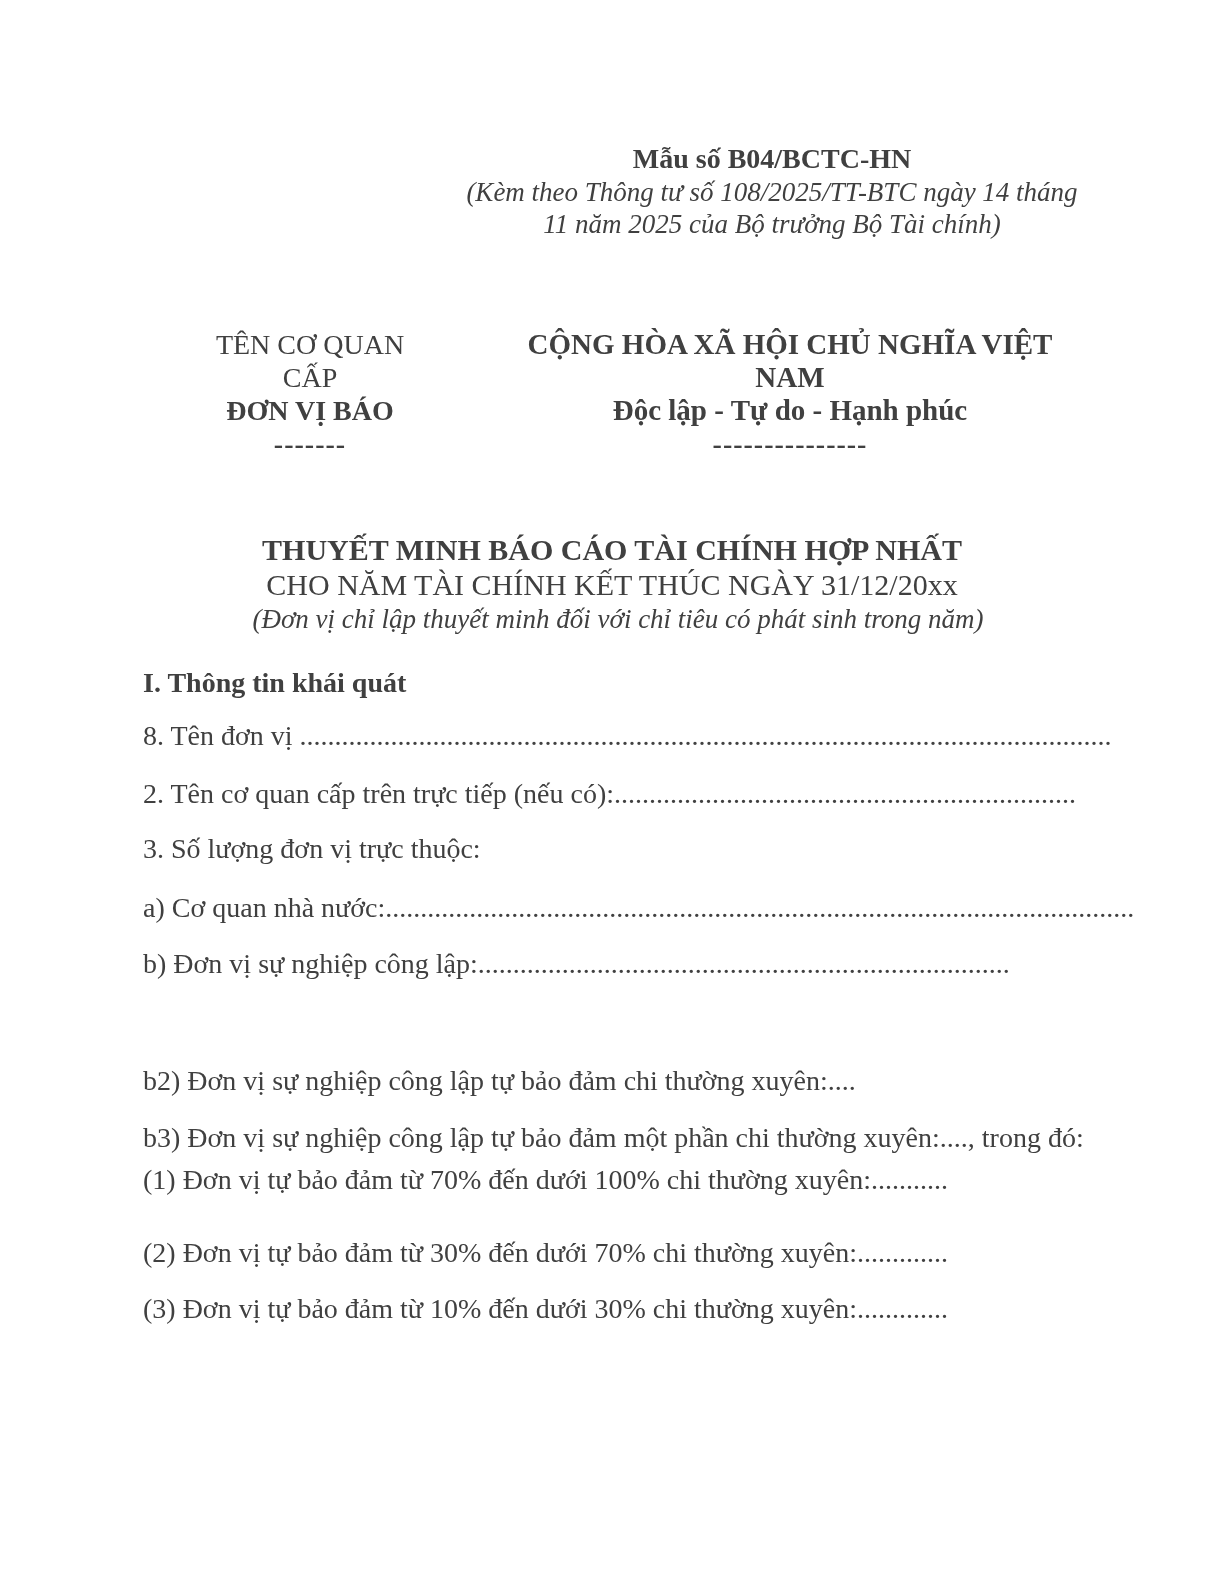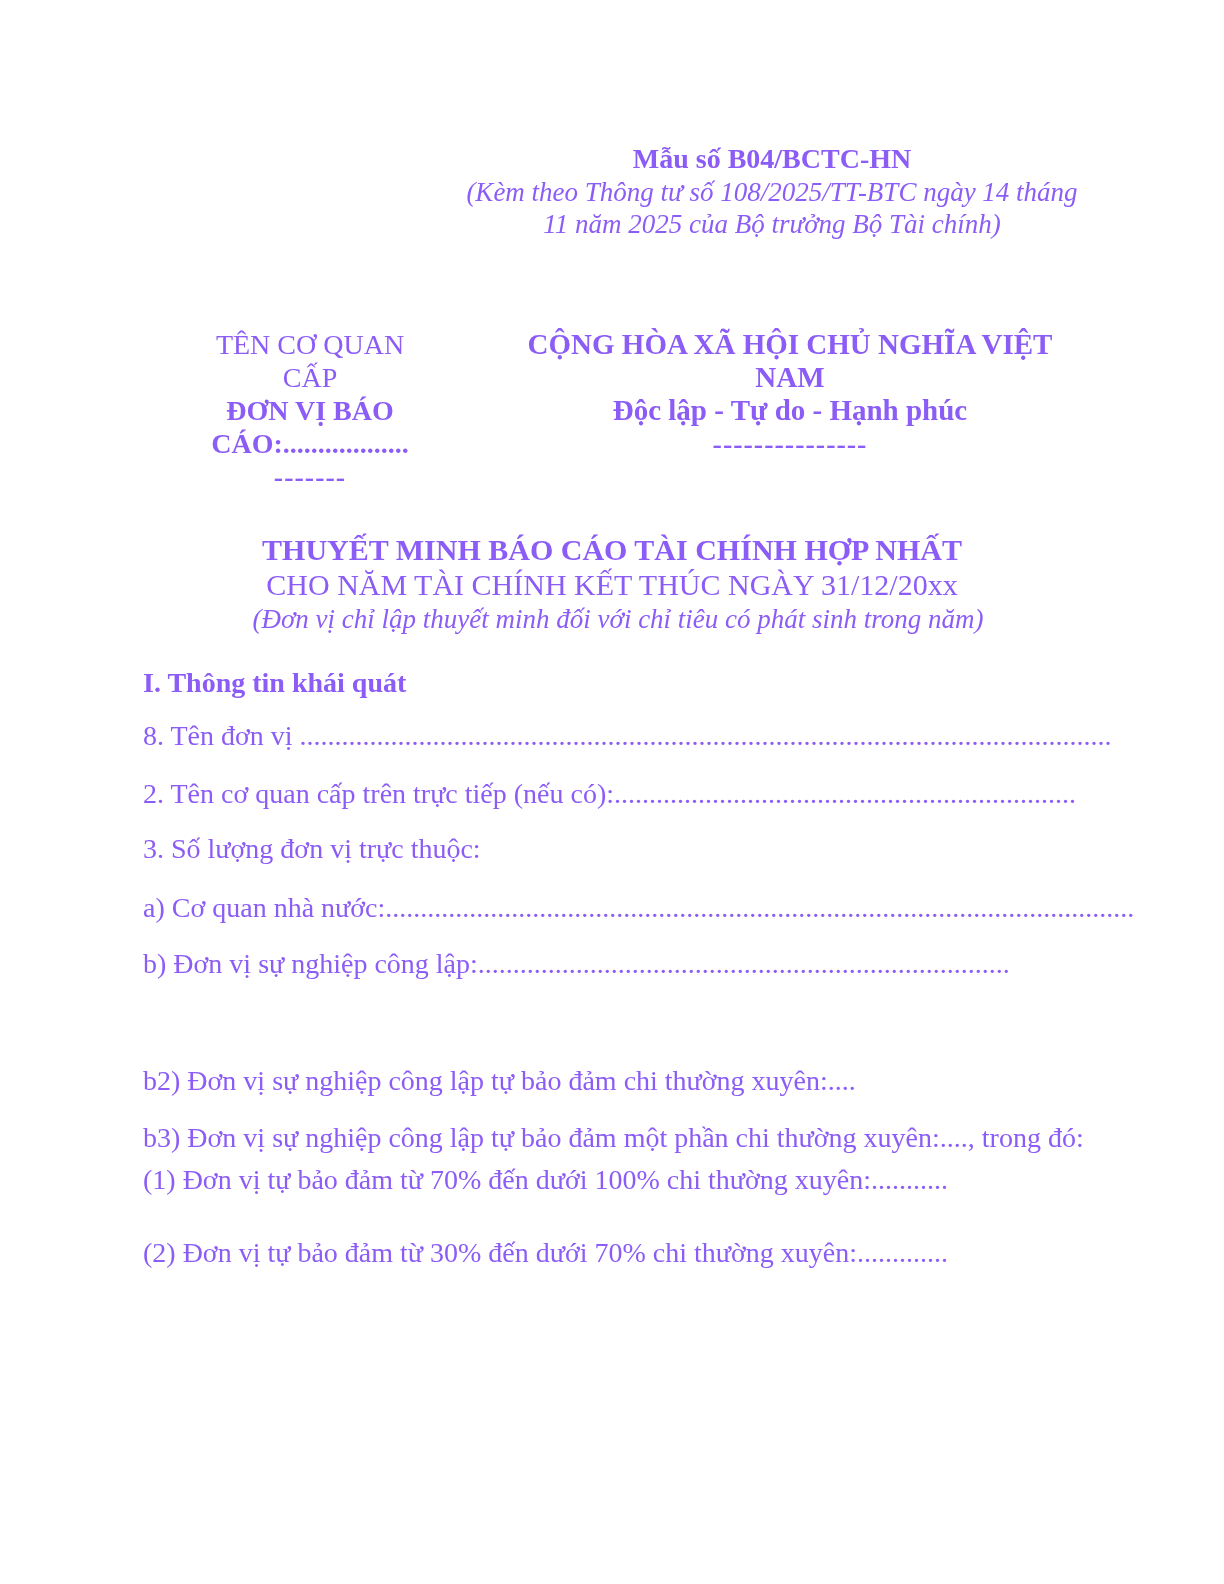--- a/index.html
+++ b/index.html
@@ -5,21 +5,21 @@
   html, body {
     margin: 0;
     padding: 0;
     background: #ffffff;
   }
   .page {
     position: relative;
     width: 1224px;
     height: 1584px;
     background: #ffffff;
-    color: #8b5cf6;
+    color: #404040;
     font-family: "Liberation Serif", "DejaVu Serif", serif;
     overflow: hidden;
   }
   
   .form-header {
     position: absolute;
     left: 422px;
     top: 142px;
     width: 700px;
     text-align: center;
@@ -98,21 +98,20 @@
 
   <div class="form-header">
     <div class="form-number">Mẫu số B04/BCTC-HN</div>
     <div class="form-note">(Kèm theo Thông tư số 108/2025/TT-BTC ngày 14 tháng</div>
     <div class="form-note">11 năm 2025 của Bộ trưởng Bộ Tài chính)</div>
   </div>
 
   <div class="letterhead-left">
     <div>TÊN CƠ QUAN CẤP</div>
     <div class="bold">ĐƠN VỊ BÁO</div>
-    <div class="bold">CÁO:..................</div>
     <div class="divider">-------</div>
   </div>
 
   <div class="letterhead-right">
     <div class="country">CỘNG HÒA XÃ HỘI CHỦ NGHĨA VIỆT NAM</div>
     <div class="motto">Độc lập - Tự do - Hạnh phúc</div>
     <div class="divider">---------------</div>
   </div>
 
   <div class="doc-title">
@@ -124,14 +123,15 @@
   <p class="body-line section-heading">I. Thông tin khái quát</p>
   <p class="body-line l0">8. Tên đơn vị ....................................................................................................................</p>
   <p class="body-line l1">2. Tên cơ quan cấp trên trực tiếp (nếu có):..................................................................</p>
   <p class="body-line l2">3. Số lượng đơn vị trực thuộc:</p>
   <p class="body-line l3">a) Cơ quan nhà nước:...........................................................................................................</p>
   <p class="body-line l4">b) Đơn vị sự nghiệp công lập:............................................................................</p>
   <p class="body-line l6">b2) Đơn vị sự nghiệp công lập tự bảo đảm chi thường xuyên:....</p>
   <p class="body-line l7">b3) Đơn vị sự nghiệp công lập tự bảo đảm một phần chi thường xuyên:...., trong đó:</p>
   <p class="body-line l8">(1) Đơn vị tự bảo đảm từ 70% đến dưới 100% chi thường xuyên:...........</p>
   <p class="body-line l9">(2) Đơn vị tự bảo đảm từ 30% đến dưới 70% chi thường xuyên:.............</p>
+  <p class="body-line l10">(3) Đơn vị tự bảo đảm từ 10% đến dưới 30% chi thường xuyên:.............</p>
 
 </div>
 
 </body></html>

